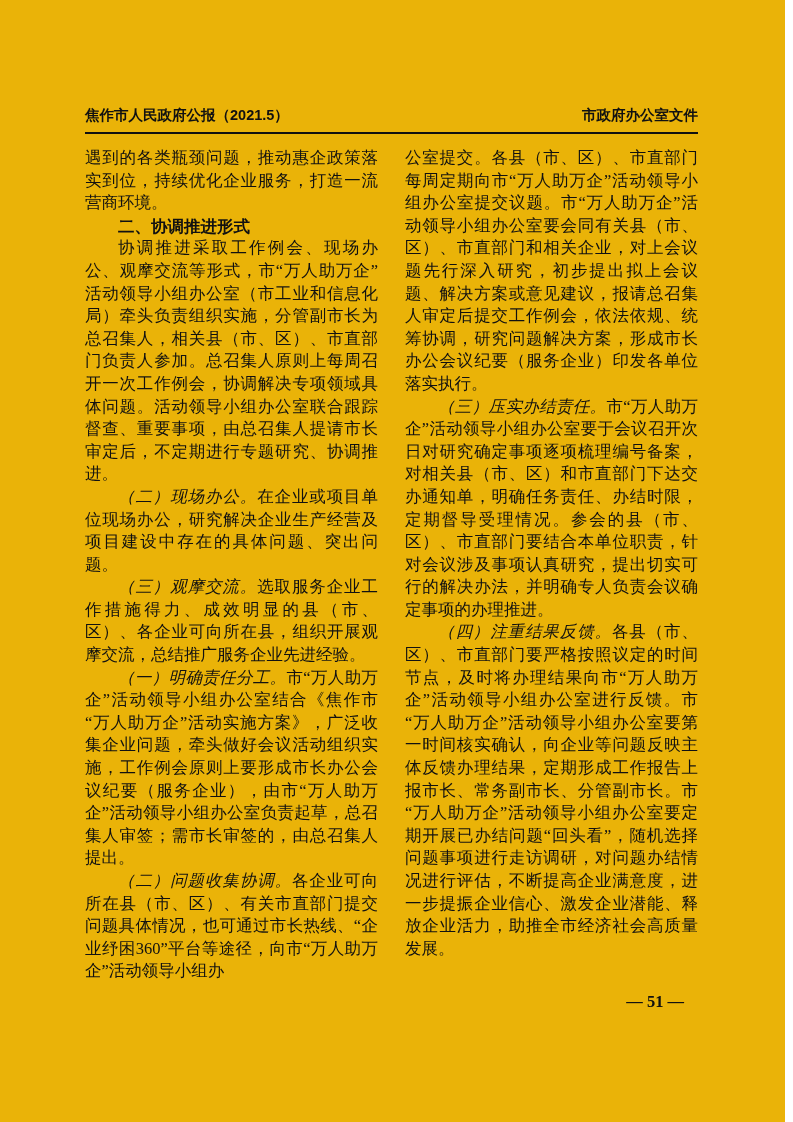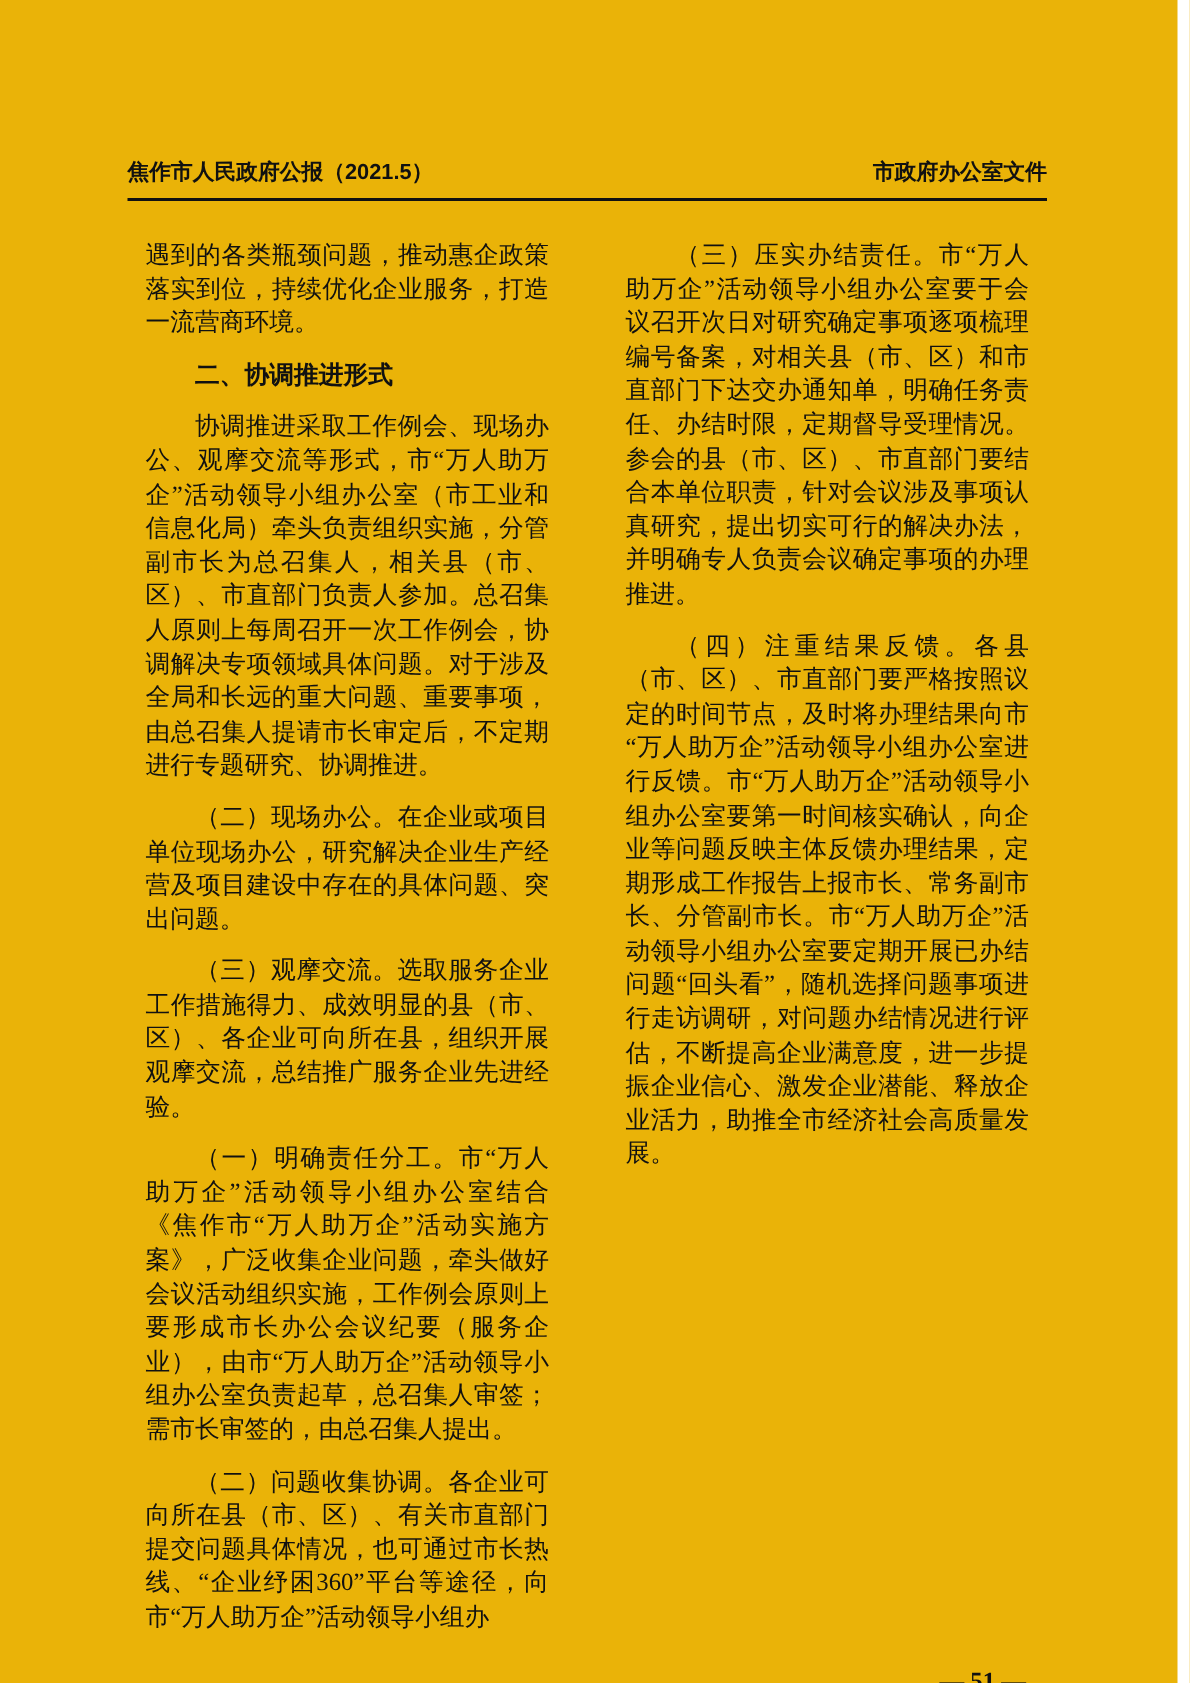--- a/index.html
+++ b/index.html
@@ -43,32 +43,33 @@
   .col {
     width: 297px;
     font-family: "Liberation Serif", serif;
     font-size: 16.5px;
     line-height: 22.6px;
     color: #111111;
     text-align: justify;
     text-justify: inter-ideograph;
   }
   .para {
-    margin: 12px;
+    margin: 0;
     text-indent: 2em;
     word-break: break-all;
   }
   .para.cont {
     text-indent: 0;
   }
   .para.heading {
     font-family: "Liberation Sans", sans-serif;
     font-weight: bold;
   }
   .lead {
+    font-style: italic;
   }
   .page-footer {
     margin-top: 9px;
     text-align: right;
     padding-right: 14px;
     font-family: "Liberation Serif", serif;
     font-weight: bold;
     font-size: 16.5px;
     color: #111111;
   }
@@ -81,28 +82,29 @@
   <div class="doc-header">
     <span>焦作市人民政府公报（2021.5）</span>
     <span>市政府办公室文件</span>
   </div>
 
   <div class="columns">
 
     <div class="col">
       <p class="para cont">遇到的各类瓶颈问题，推动惠企政策落实到位，持续优化企业服务，打造一流营商环境。</p>
       <p class="para heading">二、协调推进形式</p>
-      <p class="para">协调推进采取工作例会、现场办公、观摩交流等形式，市“万人助万企”活动领导小组办公室（市工业和信息化局）牵头负责组织实施，分管副市长为总召集人，相关县（市、区）、市直部门负责人参加。总召集人原则上每周召开一次工作例会，协调解决专项领域具体问题。对于涉及全局和长远的重大问题、重要事项，由总召集人提请市长审定后，不定期进行专题研究、协调推进。</p>
+      <p class="para">协调推进采取工作例会、现场办公、观摩交流等形式，市“万人助万企”活动领导小组办公室（市工业和信息化局）牵头负责组织实施，分管副市长为总召集人，相关县（市、区）、市直部门负责人参加。总召集人原则上每周召开一次工作例会，协调解决专项领域具体问题。活动领导小组办公室联合跟踪督查、重要事项，由总召集人提请市长审定后，不定期进行专题研究、协调推进。</p>
       <p class="para"><span class="lead">（二）现场办公。</span><span>在企业或项目单位现场办公，研究解决企业生产经营及项目建设中存在的具体问题、突出问题。</span></p>
       <p class="para"><span class="lead">（三）观摩交流。</span><span>选取服务企业工作措施得力、成效明显的县（市、区）、各企业可向所在县，组织开展观摩交流，总结推广服务企业先进经验。</span></p>
       <p class="para"><span class="lead">（一）明确责任分工。</span><span>市“万人助万企”活动领导小组办公室结合《焦作市“万人助万企”活动实施方案》，广泛收集企业问题，牵头做好会议活动组织实施，工作例会原则上要形成市长办公会议纪要（服务企业），由市“万人助万企”活动领导小组办公室负责起草，总召集人审签；需市长审签的，由总召集人提出。</span></p>
       <p class="para"><span class="lead">（二）问题收集协调。</span><span>各企业可向所在县（市、区）、有关市直部门提交问题具体情况，也可通过市长热线、“企业纾困360”平台等途径，向市“万人助万企”活动领导小组办</span></p>
     </div>
 
     <div class="col">
+      <p class="para cont">公室提交。各县（市、区）、市直部门每周定期向市“万人助万企”活动领导小组办公室提交议题。市“万人助万企”活动领导小组办公室要会同有关县（市、区）、市直部门和相关企业，对上会议题先行深入研究，初步提出拟上会议题、解决方案或意见建议，报请总召集人审定后提交工作例会，依法依规、统筹协调，研究问题解决方案，形成市长办公会议纪要（服务企业）印发各单位落实执行。</p>
       <p class="para"><span class="lead">（三）压实办结责任。</span><span>市“万人助万企”活动领导小组办公室要于会议召开次日对研究确定事项逐项梳理编号备案，对相关县（市、区）和市直部门下达交办通知单，明确任务责任、办结时限，定期督导受理情况。参会的县（市、区）、市直部门要结合本单位职责，针对会议涉及事项认真研究，提出切实可行的解决办法，并明确专人负责会议确定事项的办理推进。</span></p>
       <p class="para"><span class="lead">（四）注重结果反馈。</span><span>各县（市、区）、市直部门要严格按照议定的时间节点，及时将办理结果向市“万人助万企”活动领导小组办公室进行反馈。市“万人助万企”活动领导小组办公室要第一时间核实确认，向企业等问题反映主体反馈办理结果，定期形成工作报告上报市长、常务副市长、分管副市长。市“万人助万企”活动领导小组办公室要定期开展已办结问题“回头看”，随机选择问题事项进行走访调研，对问题办结情况进行评估，不断提高企业满意度，进一步提振企业信心、激发企业潜能、释放企业活力，助推全市经济社会高质量发展。</span></p>
     </div>
 
   </div>
 
   <div class="page-footer">— 51 —</div>
 
 </div>
 

